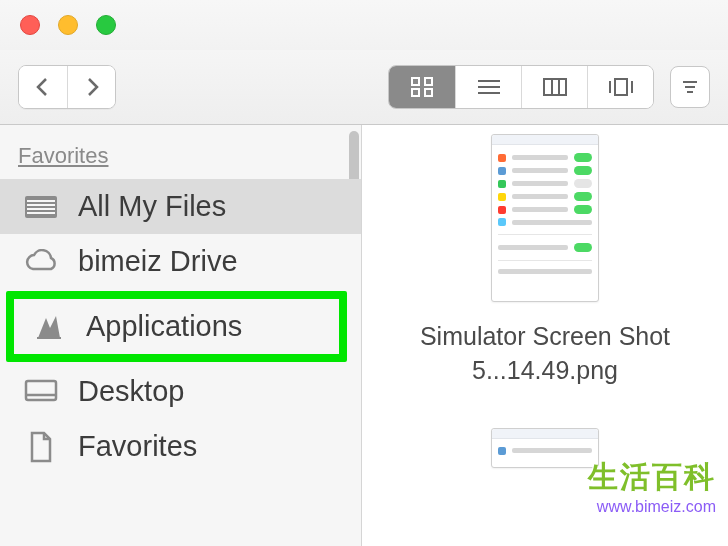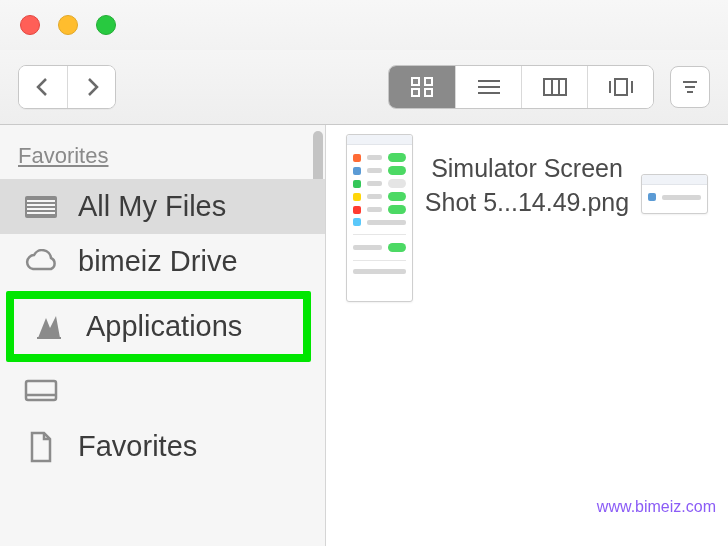--- a/index.html
+++ b/index.html
@@ -138,21 +138,22 @@
       border: 8px solid #00e600;
       margin: 2px 14px 2px 6px;
       border-radius: 2px;
     }
     .highlight-box .side-item { padding-left: 16px; }
     .content {
       flex: 1;
       background: #fff;
       padding: 9px 20px;
       display: flex;
-      flex-direction: row;
+      flex-direction: column;
+      align-items: center;
     }
     .file-thumb {
       width: 108px;
       height: 168px;
       border: 1px solid #cfcfcf;
       border-radius: 3px;
       background: #fff;
       box-shadow: 0 1px 2px rgba(0,0,0,0.06);
       padding: 8px 6px;
       display: flex;
@@ -297,20 +298,21 @@
       </div>
     </div>
 
     <div class="side-item">
       <span class="icon-wrap">
         <svg width="34" height="26" viewBox="0 0 34 26" fill="none" stroke="#8b8b8b" stroke-width="2.5">
             <rect x="2" y="2" width="30" height="19" rx="2"></rect>
             <line x1="2" y1="16" x2="32" y2="16"></line>
           </svg>
       </span>
+      <span>Desktop</span>
     </div>
 
     <div class="side-item">
       <span class="icon-wrap">
         <svg width="30" height="32" viewBox="0 0 30 32" fill="none" stroke="#8b8b8b" stroke-width="2.5">
             <path d="M6 2h12l6 6v22H6z"></path>
             <path d="M18 2v6h6"></path>
           </svg>
       </span>
       <span>Favorites</span>
@@ -364,14 +366,15 @@
       <div class="thumb-topbar"></div>
       <div class="thumb-row">
           <div class="thumb-dot" style="background:#5b9bd5"></div>
           <div class="thumb-label"></div>
         </div>
     </div>
   </div>
 </div>
 
 <div class="watermark">
+  <div class="wm-big">生活百科</div>
   <div class="wm-small">www.bimeiz.com</div>
 </div>
 
 </body></html>

